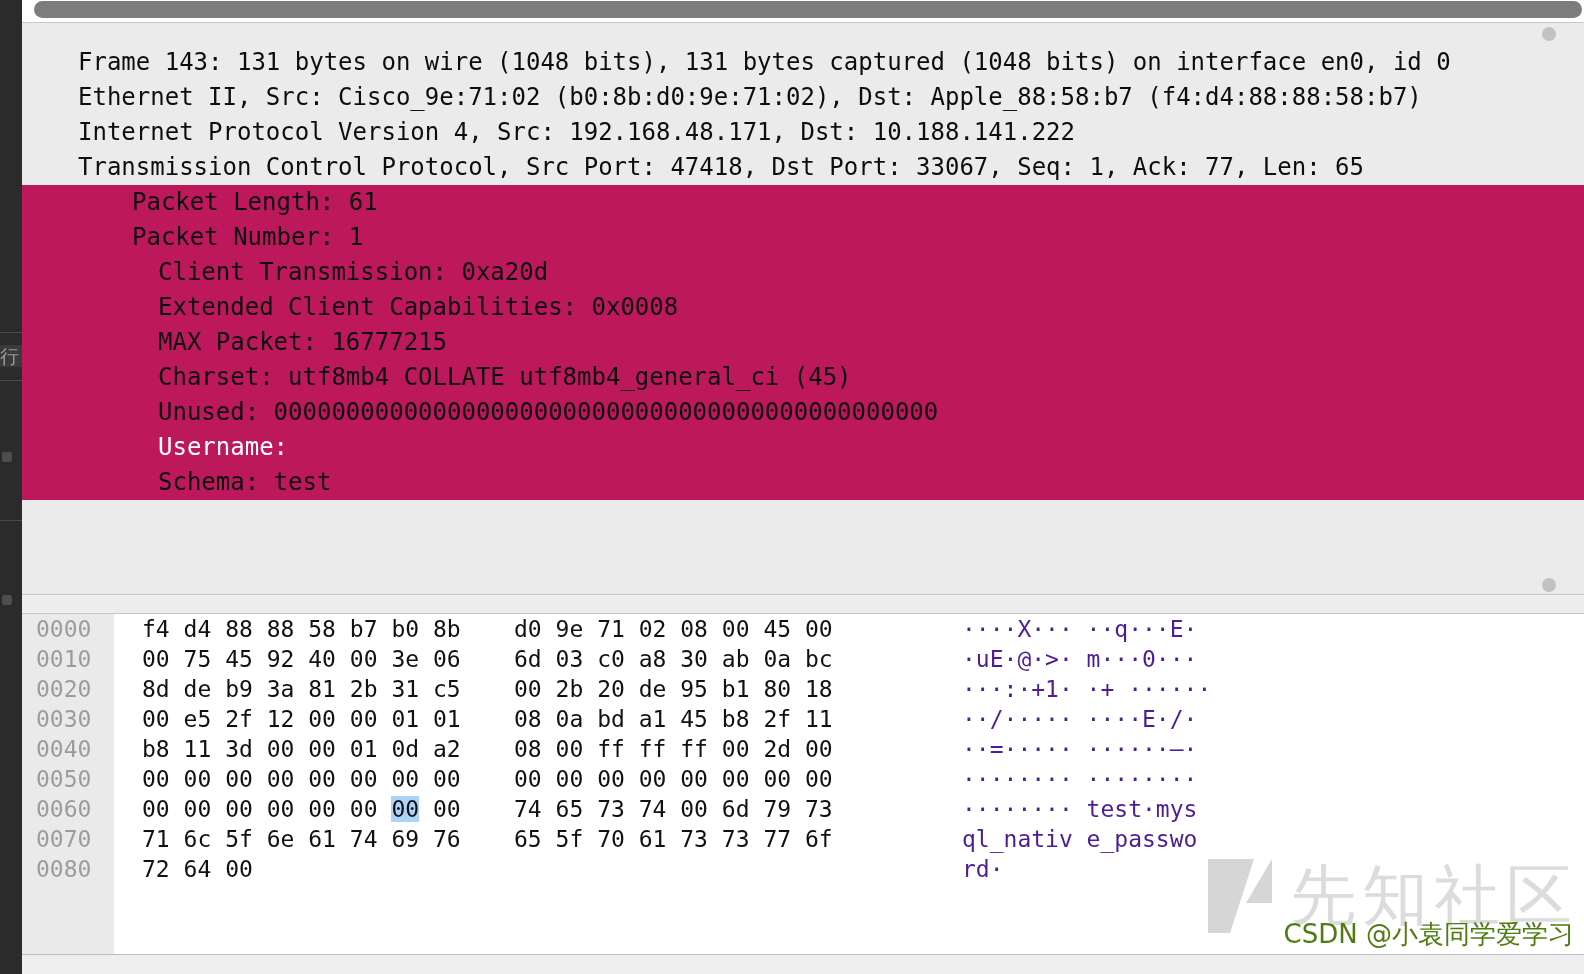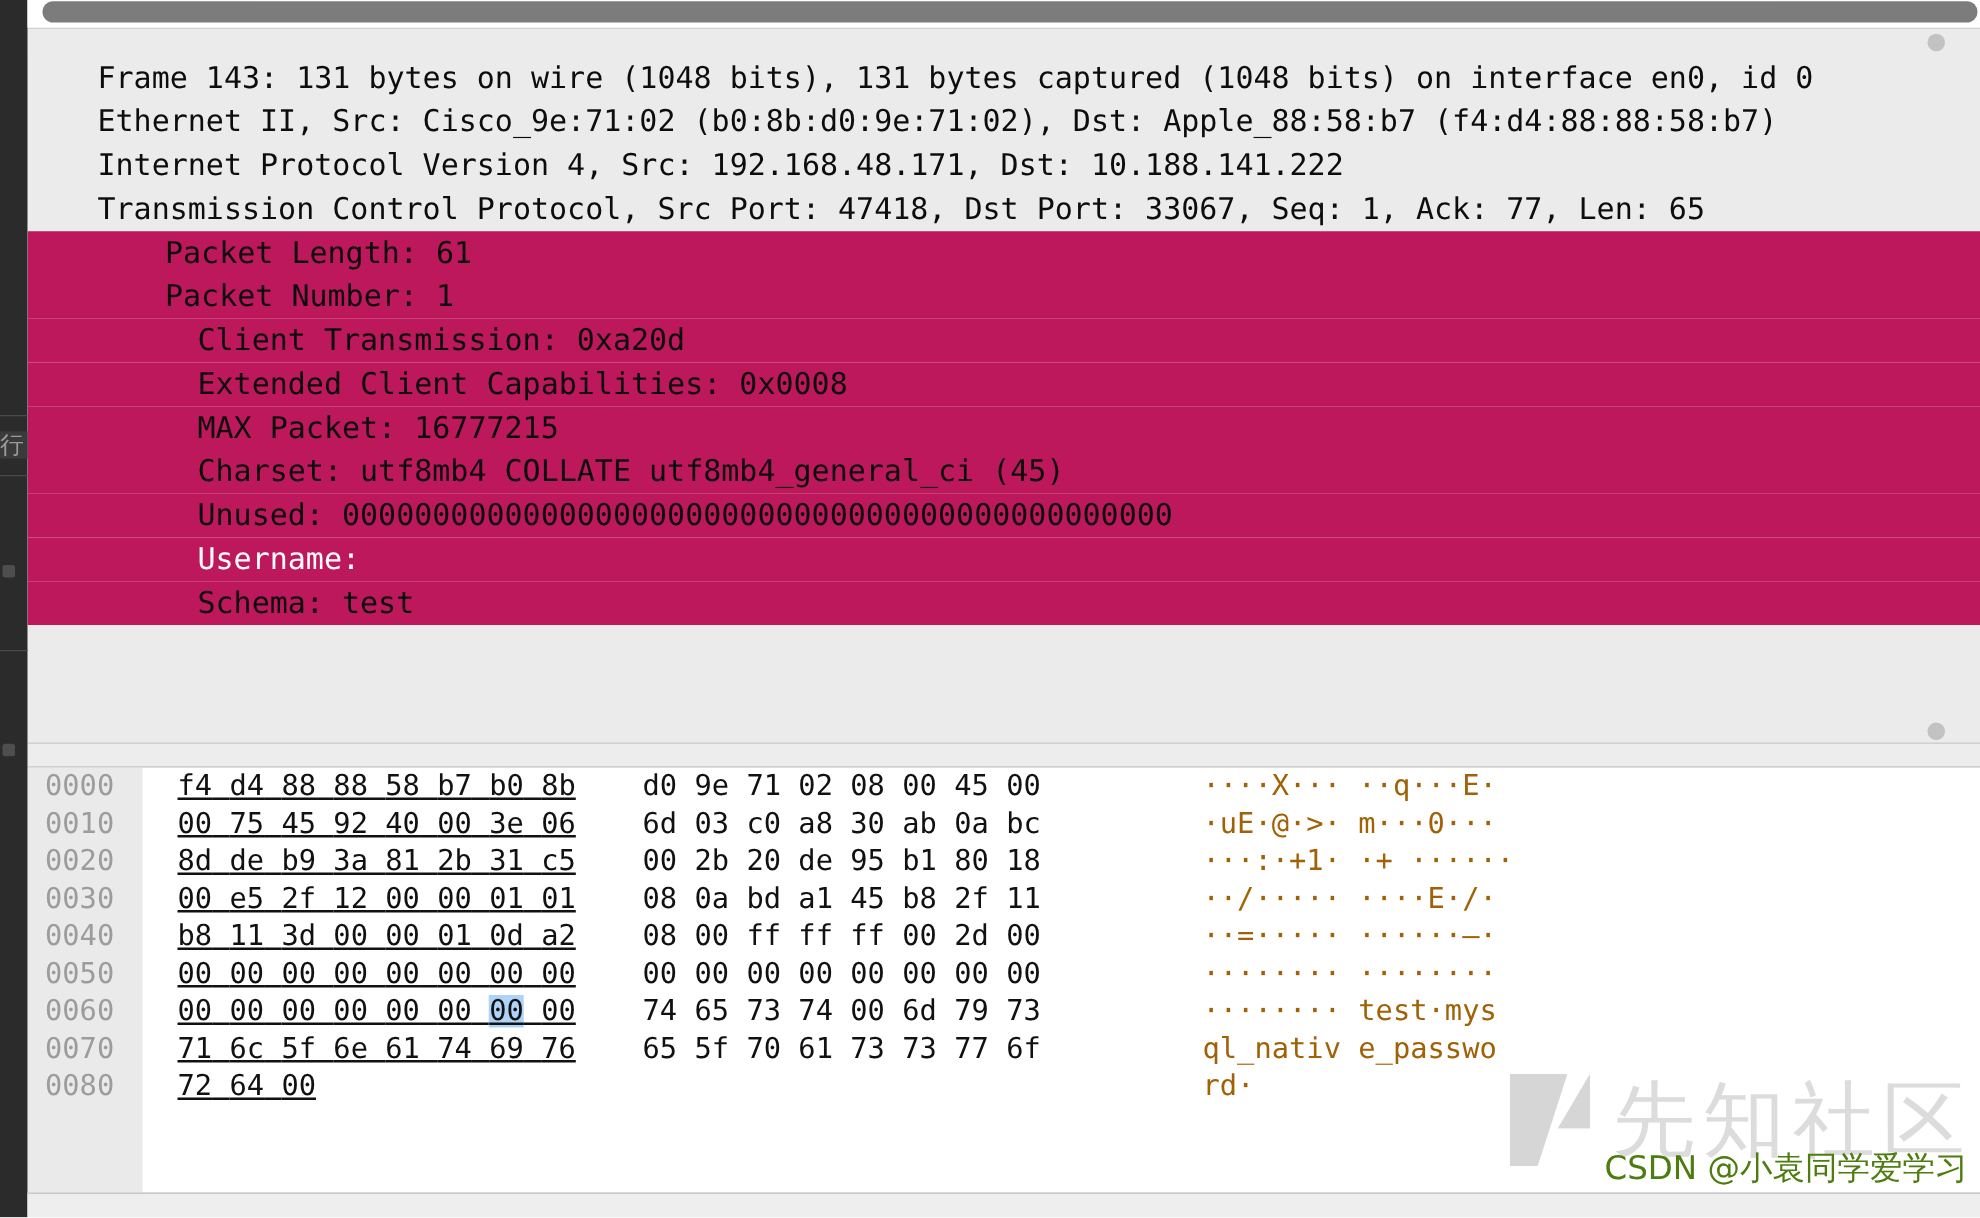--- a/index.html
+++ b/index.html
@@ -170,30 +170,29 @@
   .hex-off {
     display: inline-block;
     width: 92px;
     padding-left: 14px;
     color: #9c9c9c;
   }
   .hex-b {
     display: inline-block;
     width: 400px;
     padding-left: 28px;
-    text-decoration: underline;
   }
   .hex-b2 {
     display: inline-block;
     width: 400px;
   }
   .hex-ascii {
     display: inline-block;
     padding-left: 48px;
-    color: #a16207;
+    color: #4c1d95;
   }
   .byte-hl { background: #aed3f8; }
 
   
   .bottom-strip {
     position: absolute;
     left: 22px; top: 954px;
     width: 1562px; height: 20px;
     background: #eeeeee;
     border-top: 1px solid #bdbdbd;

